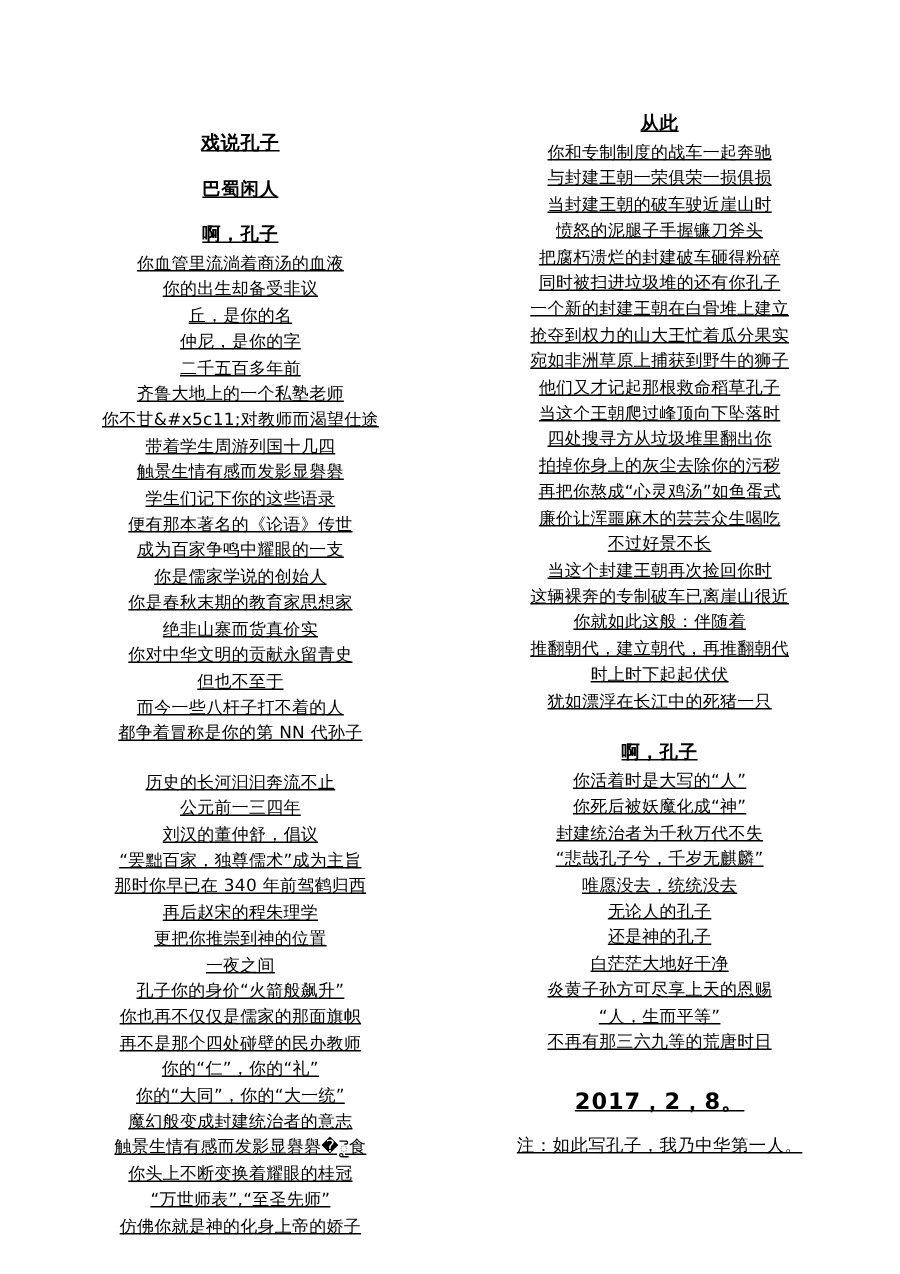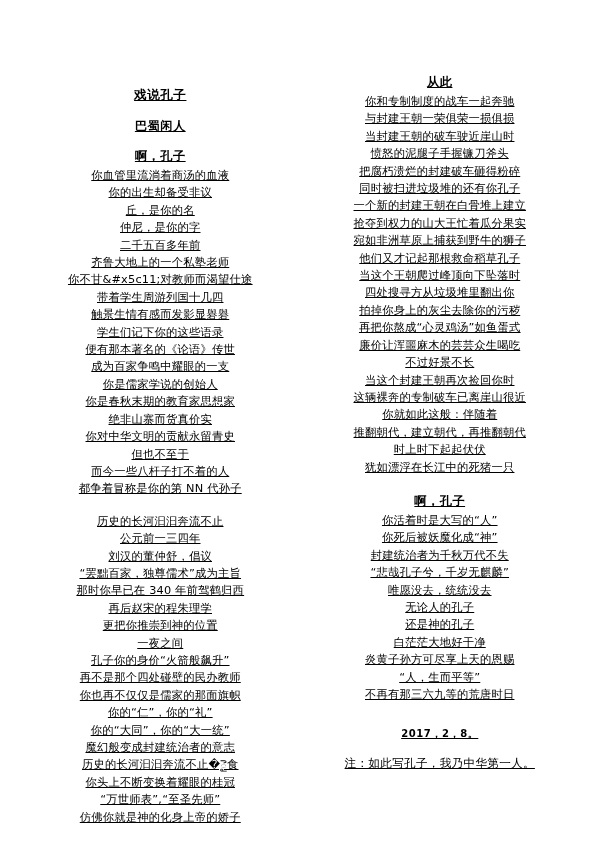--- a/index.html
+++ b/index.html
@@ -60,21 +60,21 @@
   .stanza-head {
     font-size: 12.2px;
     font-weight: bold;
     line-height: 21px;
     letter-spacing: 0.5px;
   }
   .spacer-sm { height: 9px; }
   .spacer-md { height: 15px; }
   .spacer-lg { height: 21px; }
   .date {
-    font-size: 10px;
+    font-size: 15px;
     font-weight: bold;
     line-height: 20px;
     letter-spacing: 0.6px;
   }
   .note {
     font-size: 11.6px;
     line-height: 20px;
     letter-spacing: 0.3px;
   }
 </style>
@@ -118,26 +118,26 @@
       <div>
         <div class="line">历史的长河汩汩奔流不止</div>
         <div class="line">公元前一三四年</div>
         <div class="line">刘汉的董仲舒，倡议</div>
         <div class="line">“罢黜百家，独尊儒术”成为主旨</div>
         <div class="line">那时你早已在 340 年前驾鹤归西</div>
         <div class="line">再后赵宋的程朱理学</div>
         <div class="line">更把你推崇到神的位置</div>
         <div class="line">一夜之间</div>
         <div class="line">孔子你的身价“火箭般飙升”</div>
+        <div class="line">你也再不仅仅是儒家的那面旗帜</div>
         <div class="line">再不是那个四处碰壁的民办教师</div>
-        <div class="line">你也再不仅仅是儒家的那面旗帜</div>
         <div class="line">你的“仁”，你的“礼”</div>
         <div class="line">你的“大同”，你的“大一统”</div>
         <div class="line">魔幻般变成封建统治者的意志</div>
-        <div class="line">历史的长河汩汩奔流不止�ై食</div>
+        <div class="line">触景生情有感而发影显礜礜�ై食</div>
         <div class="line">你头上不断变换着耀眼的桂冠</div>
         <div class="line">“万世师表”,“至圣先师”</div>
         <div class="line">仿佛你就是神的化身上帝的娇子</div>
       </div>
     </div>
 
     <div class="col col-right">
       <div class="stanza-head">从此</div>
 
       <div>

